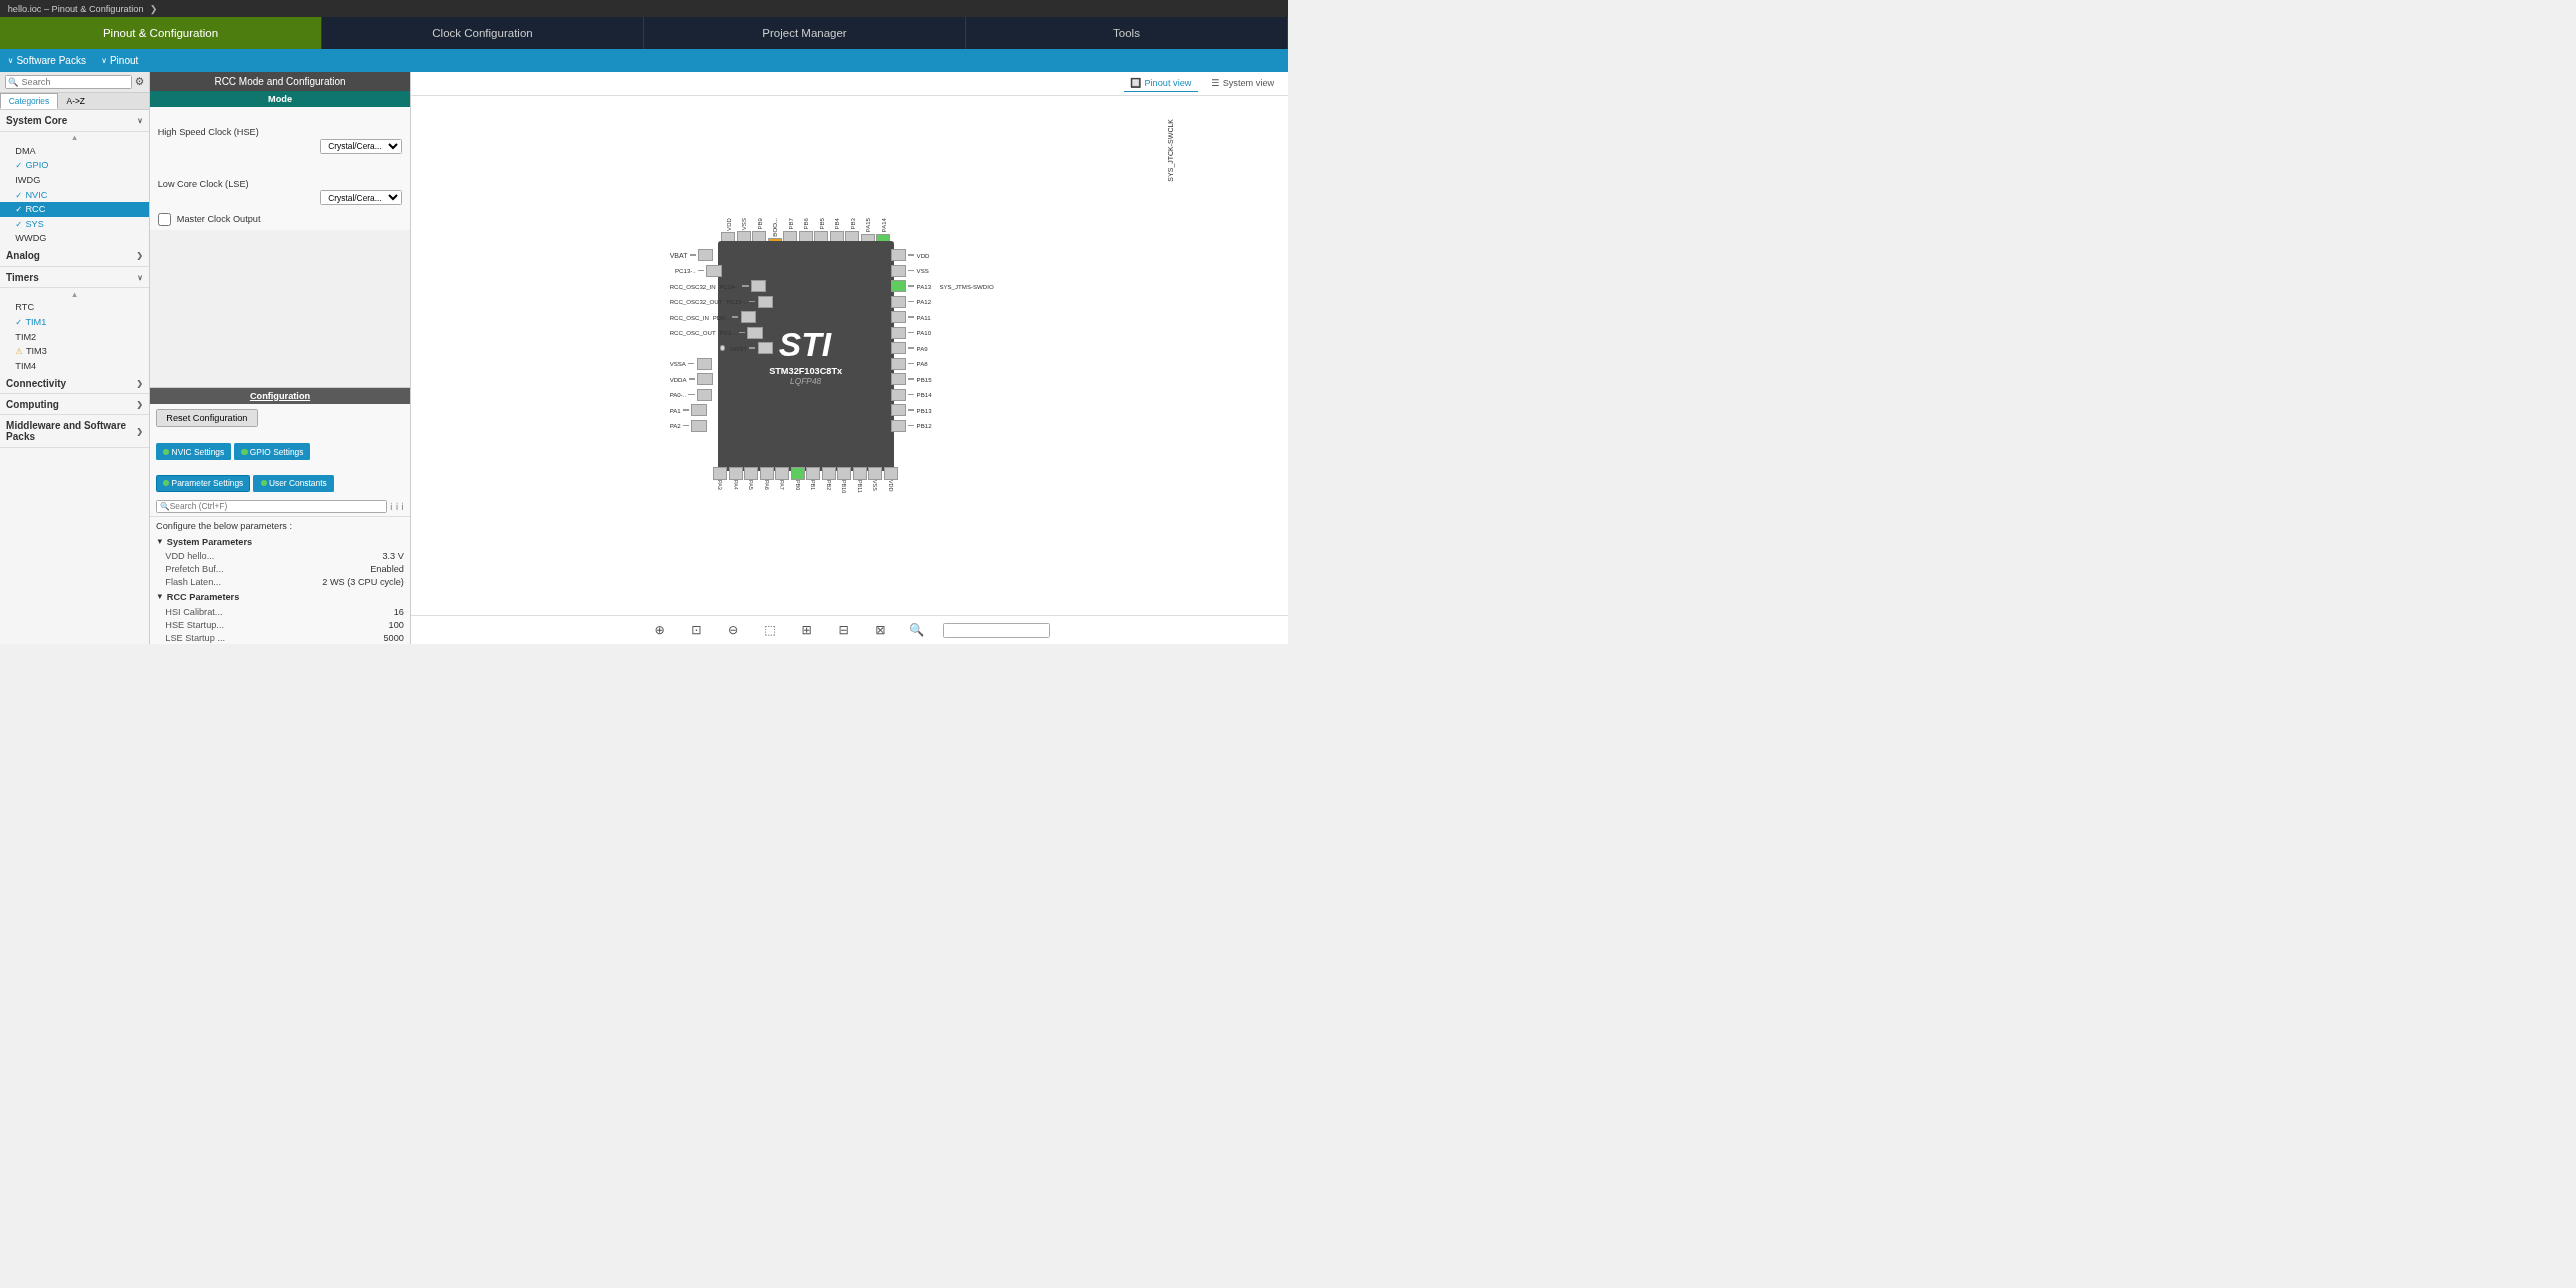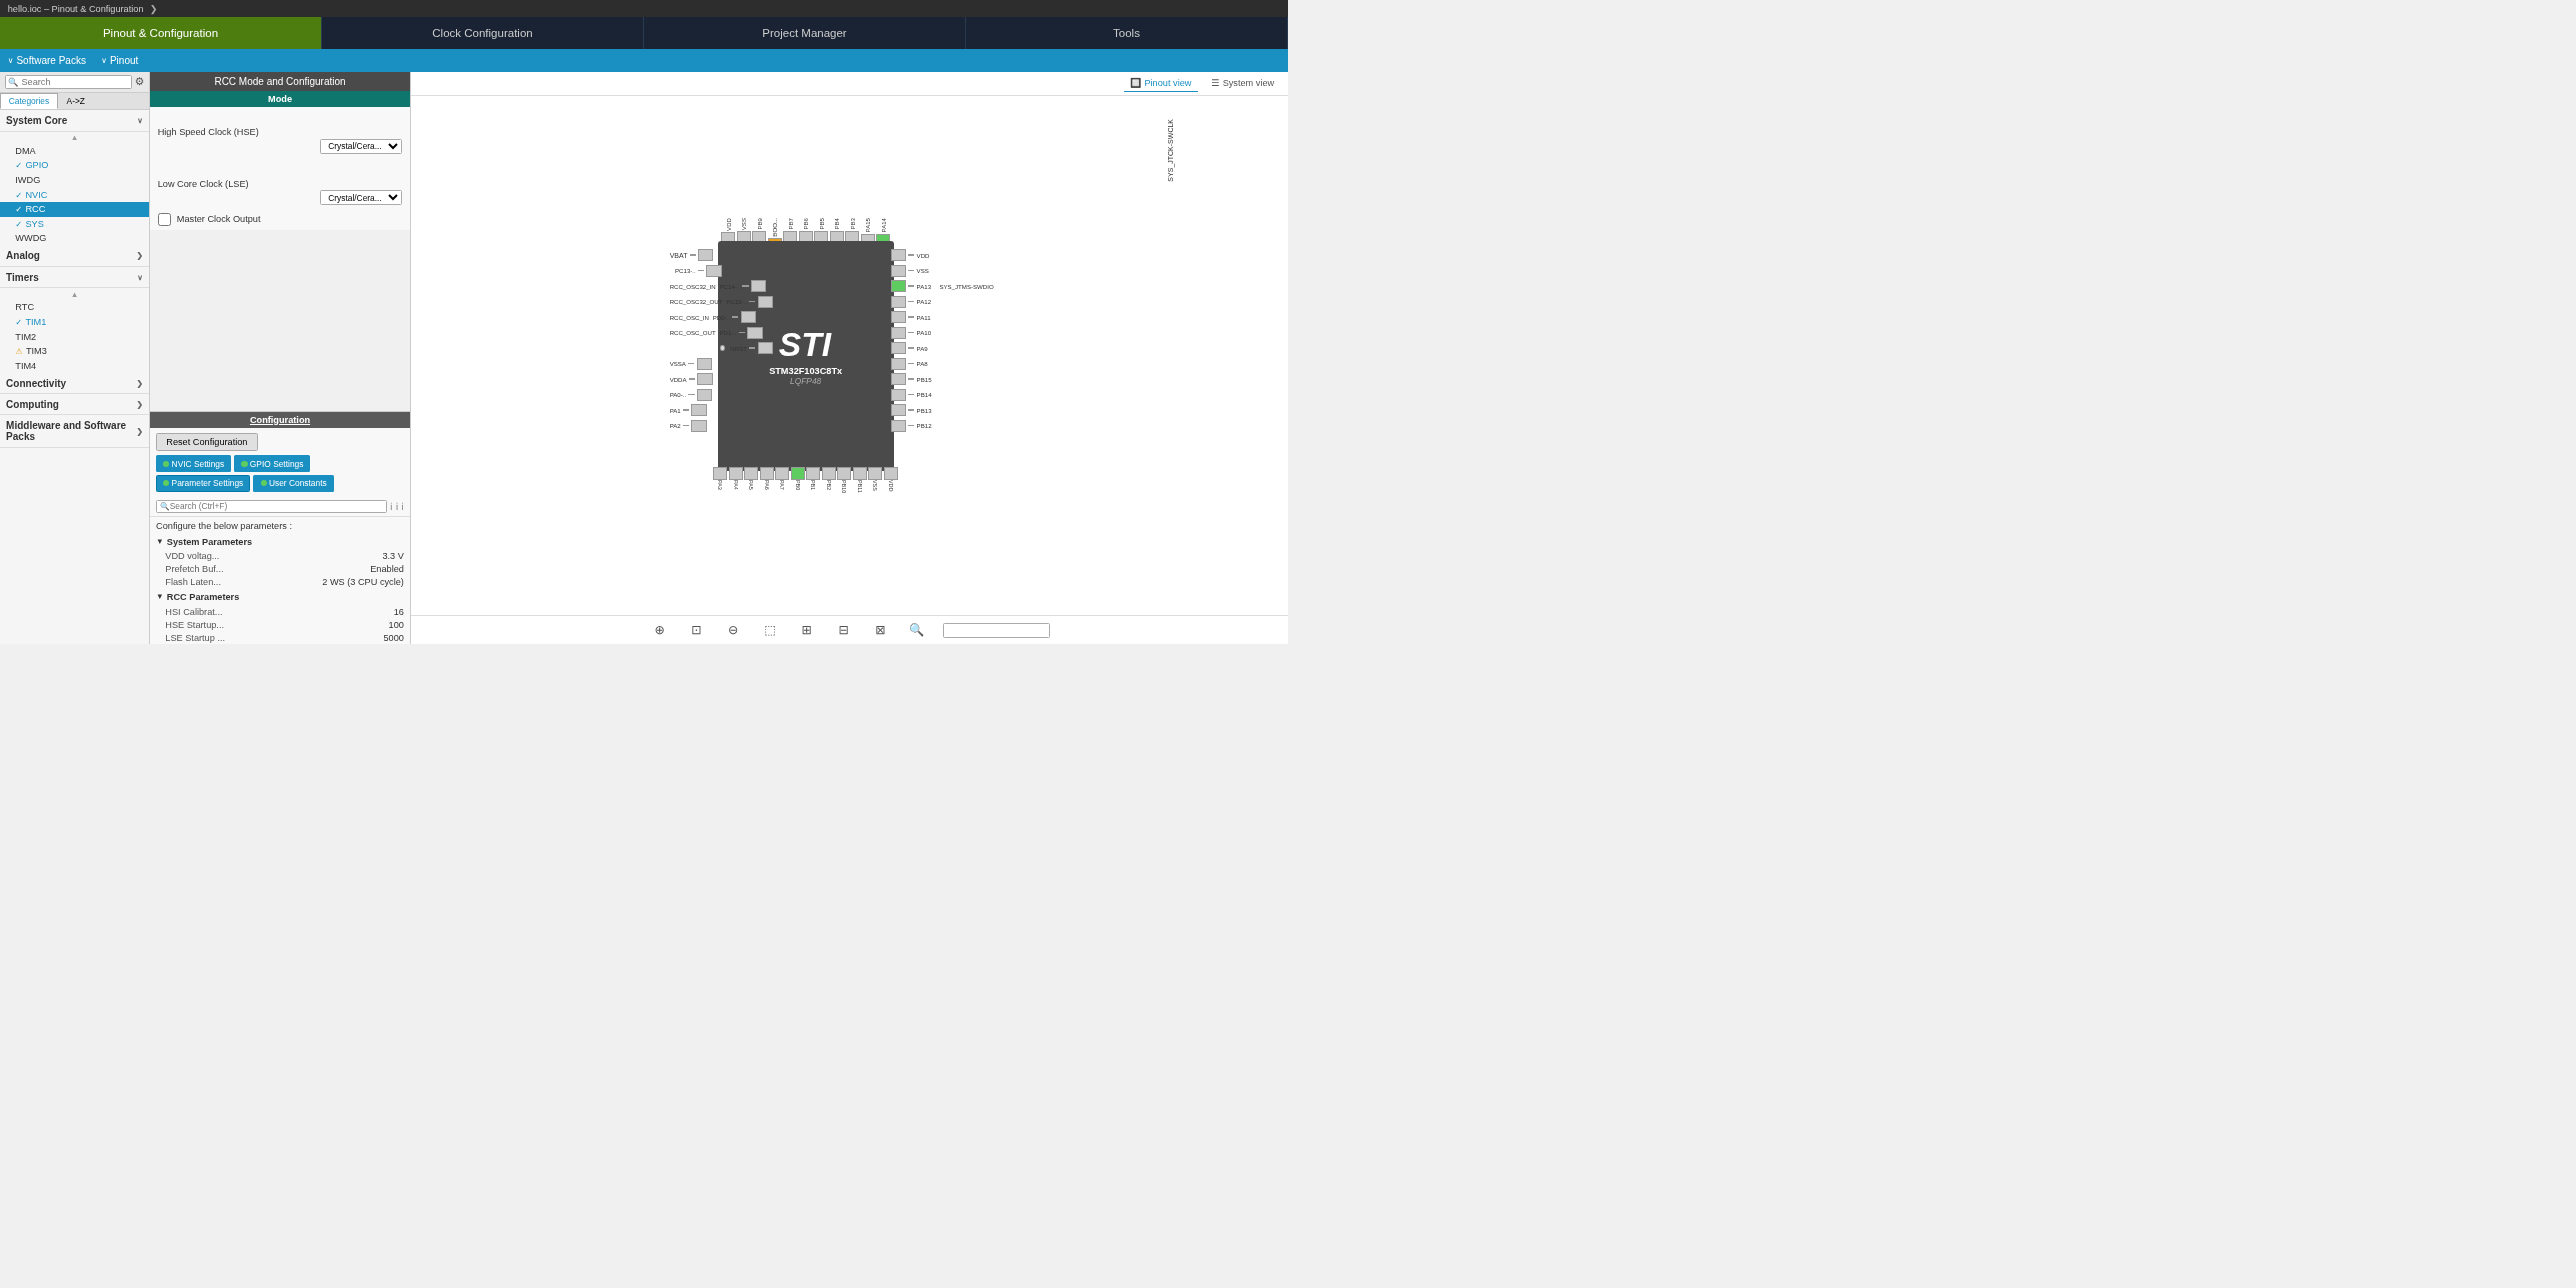--- a/index.html
+++ b/index.html
@@ -238,20 +238,21 @@
     }
     .config-btn {
       padding: 2.3px 6.1px;
       font-size: 8.4px;
       border-radius: 1.5px;
       cursor: pointer;
       display: flex;
       align-items: center;
       gap: 2.3px;
       border: 0.8px solid transparent;
+      margin-top: 12px;
     }
     .config-btn.active-blue {
       background: #1a8fc1;
       color: white;
     }
     .dot { width: 6.1px; height: 6.1px; border-radius: 50%; background: #5fcc5f; display: inline-block; }
 
     .params-search {
       display: flex;
       align-items: center;
@@ -624,21 +625,21 @@
       </div>
 
       <div style="padding: 3.1px 6.1px; font-size:9.2px; color:#333;">Configure the below parameters :</div>
 
       <div class="params-content">
         <div class="params-group-header">
           <span class="params-group-arrow">▼</span>
           <span>System Parameters</span>
         </div>
         <div class="param-row">
-          <span class="param-name">VDD voltag...</span>
+          <span class="param-name">VDD hello...</span>
           <span class="param-value">3.3 V</span>
         </div>
         <div class="param-row">
           <span class="param-name">Prefetch Buf...</span>
           <span class="param-value">Enabled</span>
         </div>
         <div class="param-row">
           <span class="param-name">Flash Laten...</span>
           <span class="param-value">2 WS (3 CPU cycle)</span>
         </div>

